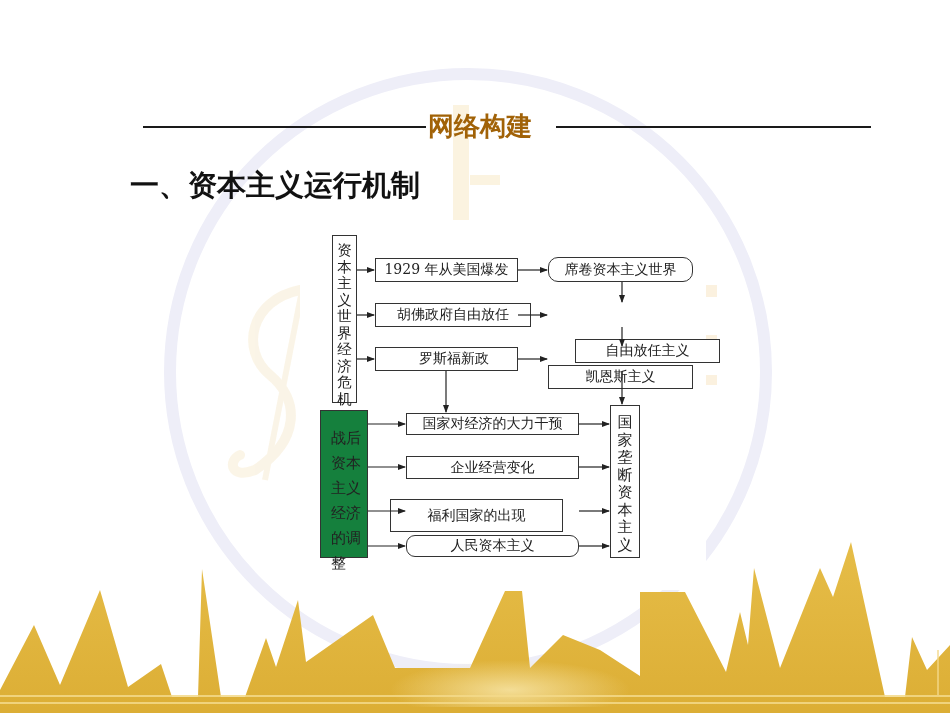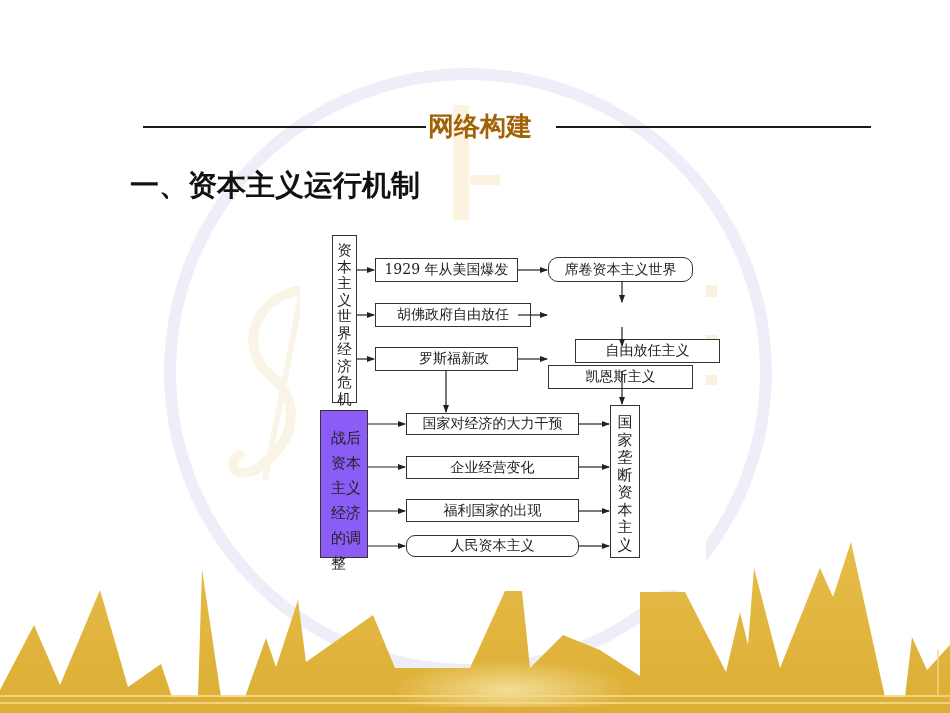--- a/index.html
+++ b/index.html
@@ -31,21 +31,21 @@
     border: 1.5px solid #333; background: #fff;
     font-family: "DejaVu Serif", serif; color: #222;
     display: flex; align-items: center; justify-content: center;
     font-size: 14px; white-space: nowrap;
   }
   .vbox {
     flex-direction: column; justify-content: flex-start;
     font-size: 14.5px; line-height: 16.5px; padding-top: 6px;
   }
   .vbox2 {
-    position: absolute; box-sizing: border-box; border: 1.5px solid #333; background:#8b5cf6;
+    position: absolute; box-sizing: border-box; border: 1.5px solid #333; background:#15803d;
     font-family: "DejaVu Serif", serif; color: #222; font-size: 15px; line-height: 25px;
     padding: 15px 0 12px 10px; width: 48px;
   }
   .arrows { position: absolute; left: 0; top: 0; width: 950px; height: 713px; pointer-events: none; }
 </style>
 </head>
 <body>
 
 <svg class="bg-layer" viewBox="0 0 950 713" xmlns="http://www.w3.org/2000/svg">
   <defs>
@@ -120,21 +120,21 @@
   <div>战后</div>
   <div>资本</div>
   <div>主义</div>
   <div>经济</div>
   <div>的调</div>
   <div>整</div>
 </div>
 
 <div class="box" style="left:406px; top:413px; width:173px; height:22px;">国家对经济的大力干预</div>
 <div class="box" style="left:406px; top:456px; width:173px; height:23px;">企业经营变化</div>
-<div class="box" style="left:406px; top:499px; width:173px; height:23px;">福利国家的出现</div>
+<div class="box" style="left:390px; top:499px; width:173px; height:33px;">福利国家的出现</div>
 <div class="box" style="left:406px; top:535px; width:173px; height:22px;border-radius:9px;">人民资本主义</div>
 
 <div class="box vbox" style="left:610px; top:405px; width:30px; height:153px; padding-top:8px; line-height:17.5px; font-size:15px;">
   <span>国</span>
   <span>家</span>
   <span>垄</span>
   <span>断</span>
   <span>资</span>
   <span>本</span>
   <span>主</span>

